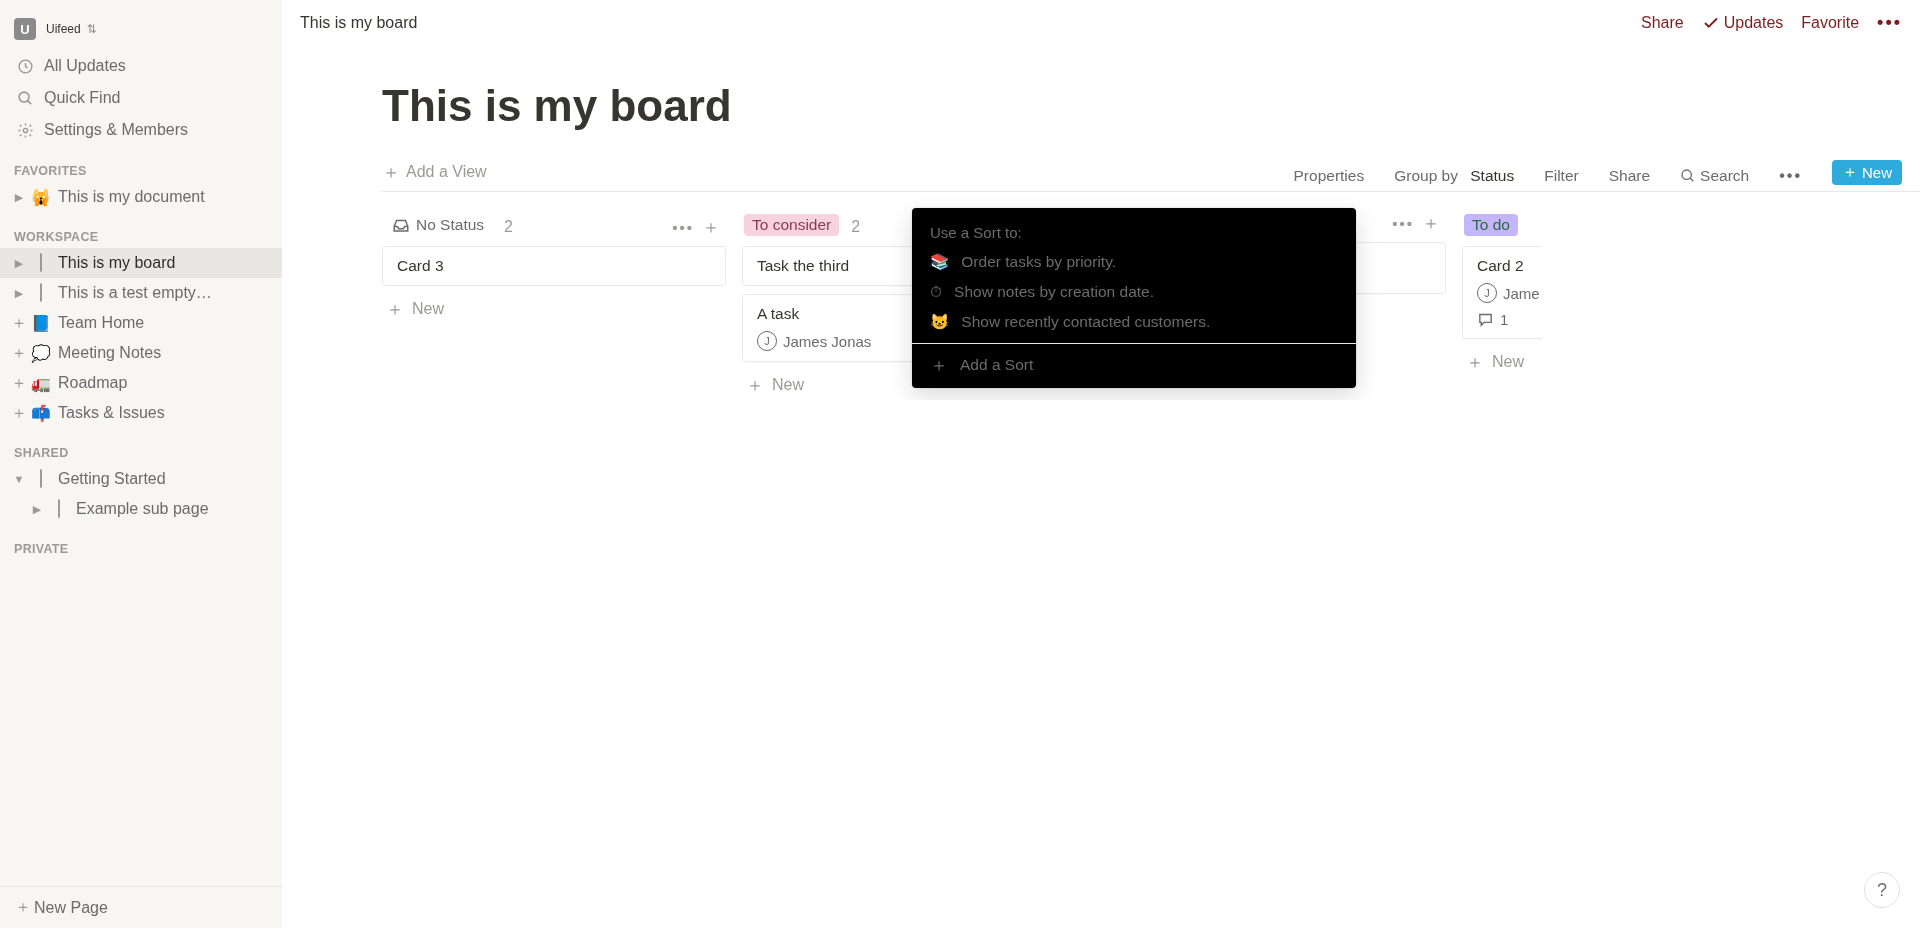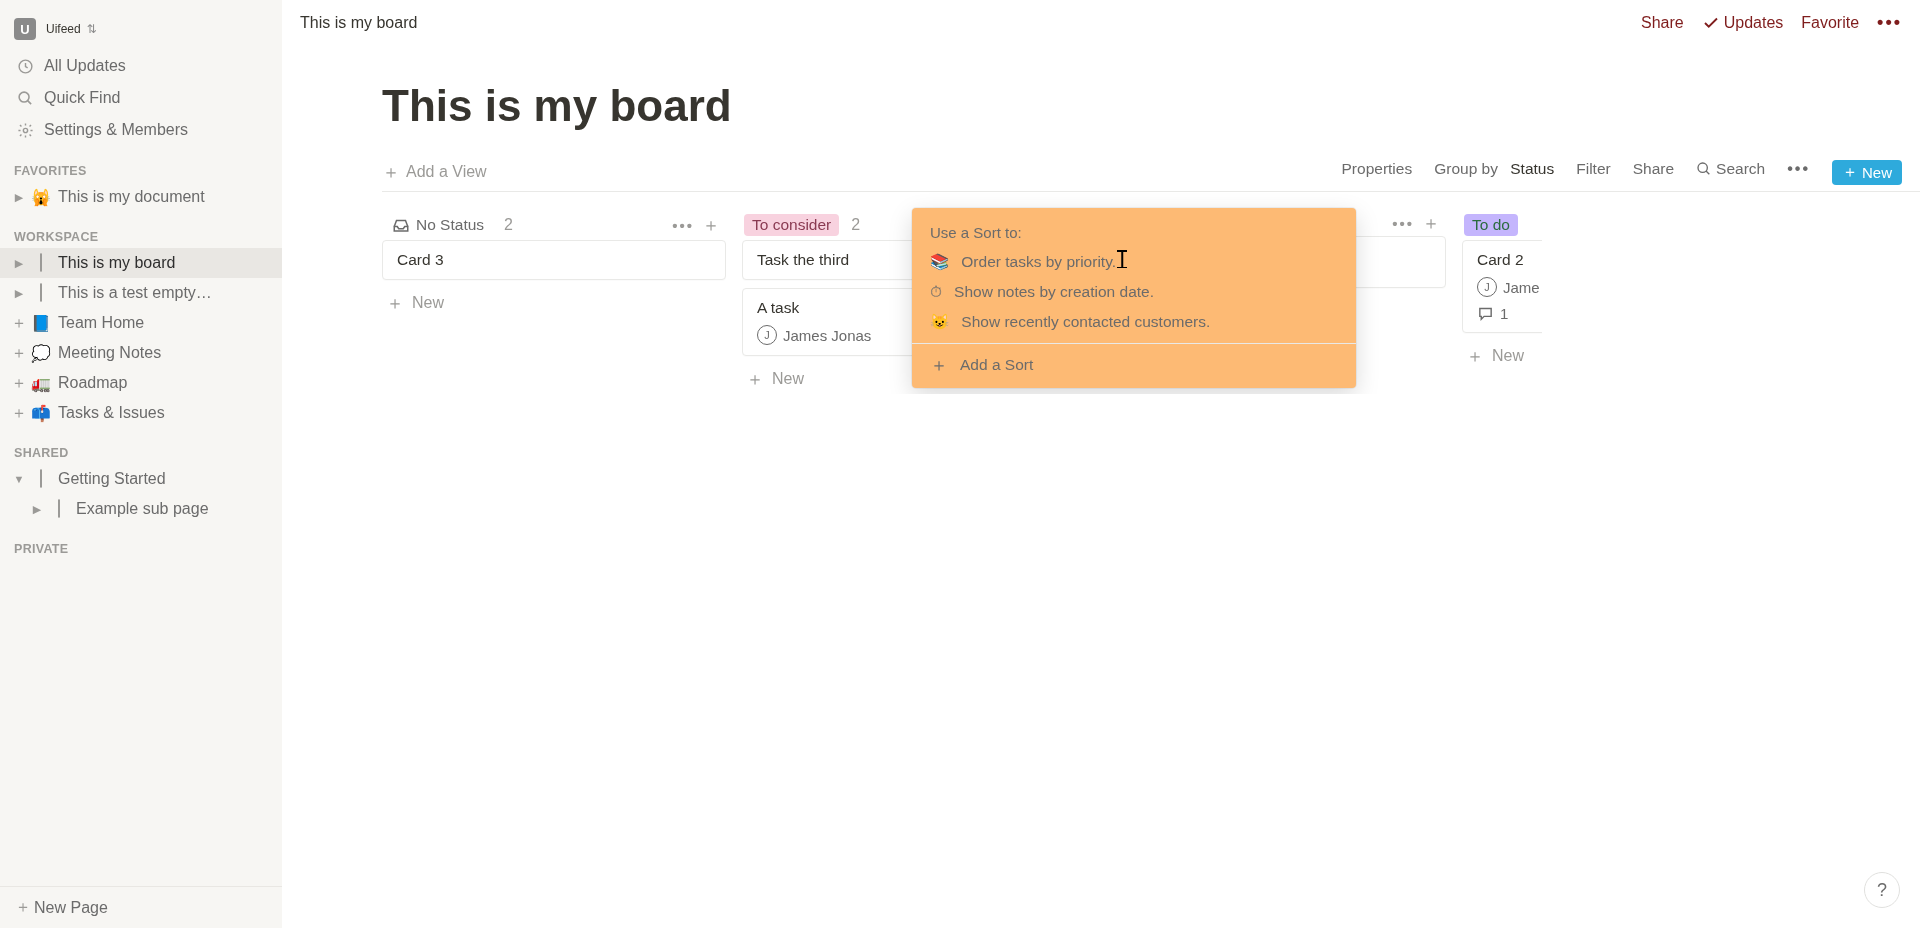--- a/index.html
+++ b/index.html
@@ -31,43 +31,43 @@
 .topbar-actions { display:flex; align-items:center; gap: 18px;}
 .topbar-btn { font-size:16px; color:#7f1d1d; cursor:pointer; display:flex; align-items:center; gap:4px;}
 .dots { letter-spacing: 2px; font-weight:bold; font-size:18px;}
 
 .content { padding: 40px 0 0 100px; position:relative; flex:1; overflow:hidden;}
 .page-title { font-size: 44px; font-weight: 700; color:#37352f; margin-bottom: 28px;}
 
 .toolbar { display:flex; align-items:center; border-bottom: 1px solid #e9e9e7; padding-bottom: 6px; padding-right: 18px; position:relative;}
 .add-view { color:#9b9a97; font-size:16px; cursor:pointer; display:flex; align-items:center; gap:6px; padding: 4px 0;}
 .toolbar-spacer { flex:1; }
-.toolbar-actions { display:flex; align-items:flex-start; gap: 22px;}
+.toolbar-actions { display:flex; align-items:flex-end; gap: 30px;}
 .toolbar-btn { font-size:15.5px; color:#6b6b6b; cursor:pointer; display:flex; align-items:center; gap:4px;}
 .toolbar-btn .strong { color:#37352f; font-weight:500;}
 .new-btn { background:#2eaadc; color:#fff; border-radius:4px; padding: 4px 10px; font-size:15px; font-weight:500; display:flex; align-items:center; gap:4px; cursor:pointer;}
 
 .board { display:flex; gap: 16px; padding-top: 22px; overflow-x:auto; padding-right: 20px;}
 .column { width: 344px; min-width:344px; display:flex; flex-direction:column; }
-.col-header { display:flex; align-items:center; margin-bottom: 4px; padding: 0 2px;}
+.col-header { display:flex; align-items:flex-end; margin-bottom: 10px; padding: 0 2px;}
 .status-tag { font-size:15.5px; padding: 2px 8px; border-radius:4px; display:flex; align-items:center; gap:6px;}
 .status-tag.none { color:#6b6b6b; }
 .status-tag.pink { background:#f8d2df; color:#8a3a52;}
 .status-tag.green { background:#c4b5fd; color:#2c6b3f;}
 .col-count { color:#9b9a97; font-size:16px; margin-left:12px;}
 .col-spacer { flex:1; }
 .col-action { color:#9b9a97; cursor:pointer; padding: 0 4px; font-size:18px;}
 .card { border:1px solid #e9e9e7; border-radius:4px; background:#fff; padding: 10px 14px; margin-bottom: 8px; cursor:pointer; box-shadow: 0 1px 1px rgba(0,0,0,0.02);}
 .card-title { font-size:15.5px; font-weight:500; color:#37352f;}
 .card-meta { display:flex; align-items:center; gap:6px; margin-top:8px; color:#6b6b6b; font-size:15px;}
 .avatar { width:20px; height:20px; border-radius:50%; border:1.3px solid #6b6b6b; display:flex; align-items:center; justify-content:center; font-size:11px; color:#6b6b6b;}
 .col-new { color:#9b9a97; font-size:16px; cursor:pointer; display:flex; align-items:center; gap:8px; padding: 6px 4px;}
 
 
-.popup { position:absolute; top: 0px; left: 0px; width: 444px; background:#fdba74; border-radius:4px; box-shadow: 0 8px 24px rgba(0,0,0,0.15), 0 0 0 1px rgba(0,0,0,0.05); z-index: 100; padding: 8px 0;}
+.popup { position:absolute; top: 0px; left: 0px; width: 444px; background:#000000; border-radius:4px; box-shadow: 0 8px 24px rgba(0,0,0,0.15), 0 0 0 1px rgba(0,0,0,0.05); z-index: 100; padding: 8px 0;}
 .popup-title { font-size:15px; color:#6b6b6b; padding: 8px 18px 6px;}
 .popup-item { display:flex; align-items:center; gap: 12px; padding: 6px 18px; cursor:pointer; font-size:15.5px; color:#6b6b6b;}
 .popup-divider { height:1px; background:#e9e9e7; margin: 6px 0;}
 
 .help-btn { position: fixed; bottom: 20px; right: 20px; width:36px; height:36px; border-radius:50%; border:1px solid #e0e0de; display:flex; align-items:center; justify-content:center; color:#6b6b6b; font-size:18px; cursor:pointer; background:#fff;}
 
 svg { display:block; }
 .plus { font-size: 18px; line-height:1; }
 .page-icon { width:16px; height:18px; border:1.3px solid #9b9a97; border-radius:2px; position:relative;}
 .page-icon::before { content:""; position:absolute; top:3px; left:3px; right:3px; height:1px; background:#9b9a97; box-shadow: 0 3px 0 #9b9a97, 0 6px 0 #9b9a97;}

